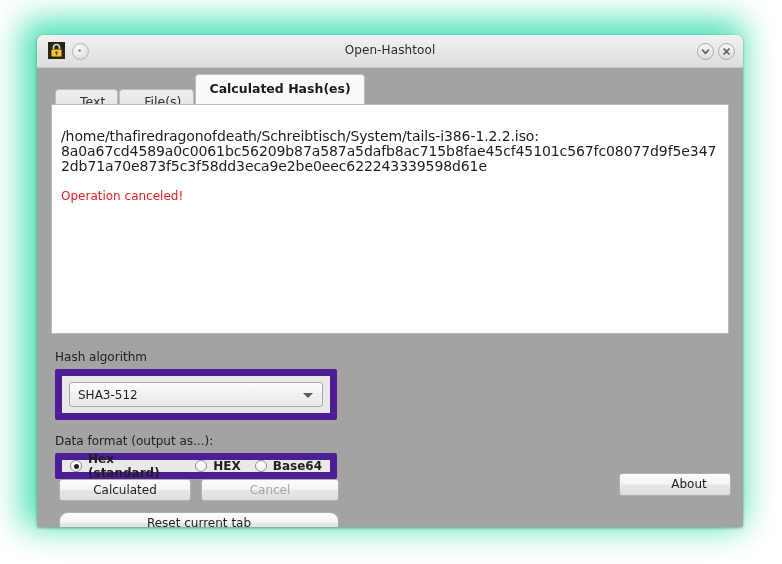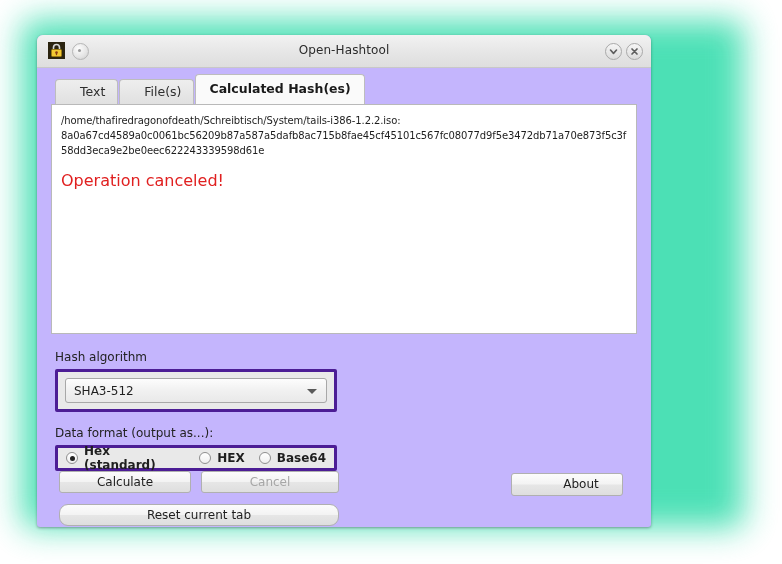--- a/index.html
+++ b/index.html
@@ -26,23 +26,23 @@
     background: #43dfb2;
     filter: blur(16px);
     opacity: 0.95;
   }
 
   
   #window {
     position: absolute;
     left: 37px;
     top: 35px;
-    width: 614px;
+    width: 706px;
     height: 492px;
-    background: #c4b5fd;
+    background: #a3a3a3;
     border-radius: 6px 6px 3px 3px;
     box-shadow: 0 1px 3px rgba(0,0,0,0.35);
     overflow: hidden;
   }
 
   
   #titlebar {
     position: relative;
     height: 32px;
     background: linear-gradient(to bottom, #f2f2f2 0%, #e6e6e6 55%, #dedede 100%);
@@ -120,21 +120,21 @@
     font-size: 12.5px;
     color: #2e2e2e;
     padding: 4px 12px 5px 24px;
     background: linear-gradient(to bottom, #eeeeee, #e0e0e0);
     border: 1px solid #bdbdbd;
     border-bottom: none;
     border-radius: 4px 4px 0 0;
     margin-right: 1px;
     line-height: 16px;
     position: relative;
-    top: 1px;
+    top: 11px;
   }
   .tab.active {
     background: #fafafa;
     border-color: #bdbdbd;
     color: #1a1a1a;
     padding: 6px 13px 7px 13px;
     top: 0;
     z-index: 3;
     font-weight: bold;
   }
@@ -146,51 +146,52 @@
     height: 230px;
     margin-top: 0;
     padding: 8px 9px;
     box-sizing: border-box;
     overflow: hidden;
     position: relative;
     z-index: 1;
   }
   #hash-block {
     font-family: "DejaVu Sans", sans-serif;
-    font-size: 10px;
+    font-size: 14px;
     line-height: 15px;
     color: #1d1d1d;
     word-break: break-all;
     white-space: pre-wrap;
     letter-spacing: -0.1px;
+    margin-top: 16px;
   }
   #status-line {
     margin-top: 15px;
-    font-size: 16px;
+    font-size: 12px;
     line-height: 15px;
     color: #e02020;
   }
 
   
   #controls {
     margin-top: 16px;
     display: flex;
     flex-direction: column;
   }
   #left-col { width: 410px; padding-left: 4px; }
   #right-col { flex: 1; padding-left: 8px; padding-right: 2px; }
 
   .group-label {
     font-size: 12px;
     color: #222222;
     margin-bottom: 5px;
   }
 
   .framebox {
-    border: 3px solid #4c1d95;
+    border: 7px solid #4c1d95;
     background: #e9e9e9;
     border-radius: 2px;
     padding: 5px 6px;
     box-sizing: border-box;
   }
 
   
   #algo-frame { width: 282px; padding: 6px 7px; }
   #algo-combo {
     height: 25px;
@@ -267,21 +268,21 @@
   .btn.disabled { color: #a6a6a6; }
   #btn-row-1 { display: flex; gap: 10px; }
   #btn-calculate { width: 132px; }
   #btn-cancel { width: 138px; }
   #btn-reset-current { width: 280px; margin-top: 11px; border-radius: 9px; }
   #btn-reset-all { width: 280px; margin-top: 25px; }
 
   
   #btn-about {
     position: absolute;
-    right: 28px;
+    right: 12px;
     bottom: 10px;
     width: 112px;
     height: 23px;
     line-height: 21px;
     padding-left: 28px;
   }
 </style>
 </head>
 <body>
 
@@ -350,21 +351,21 @@
           </label>
           <label class="radio-item">
             <span class="radio-dot"></span>
             <span>Base64</span>
           </label>
         </div>
       </div>
 
       <div id="right-col">
         <div id="btn-row-1">
-          <div class="btn" id="btn-calculate">Calculate</div>
+          <div class="btn" id="btn-calculate">Calculated</div>
           <div class="btn disabled" id="btn-cancel">Cancel</div>
         </div>
         <div class="btn" id="btn-reset-current">Reset current tab</div>
         <div class="btn" id="btn-reset-all">Reset all tab's</div>
       </div>
 
     </div>
 
     <div class="btn" id="btn-about">About</div>
 

